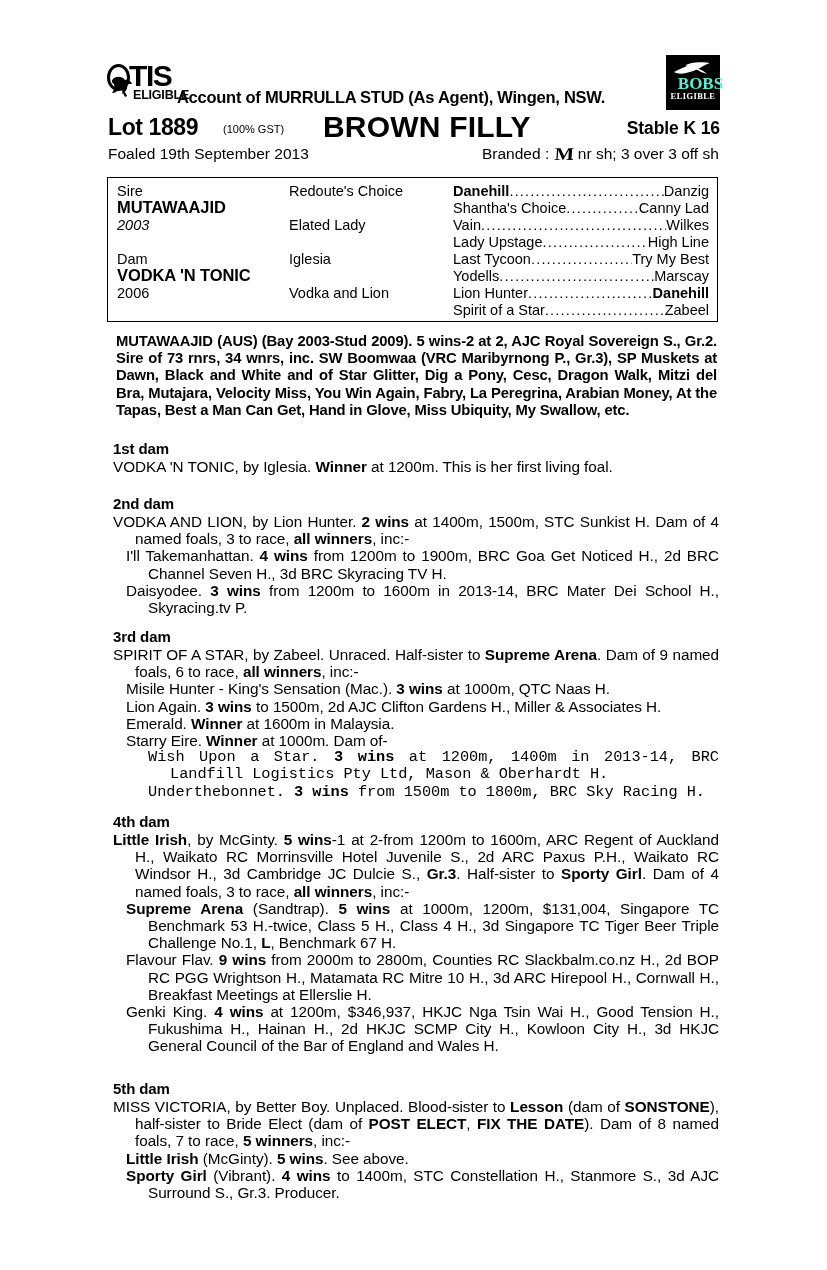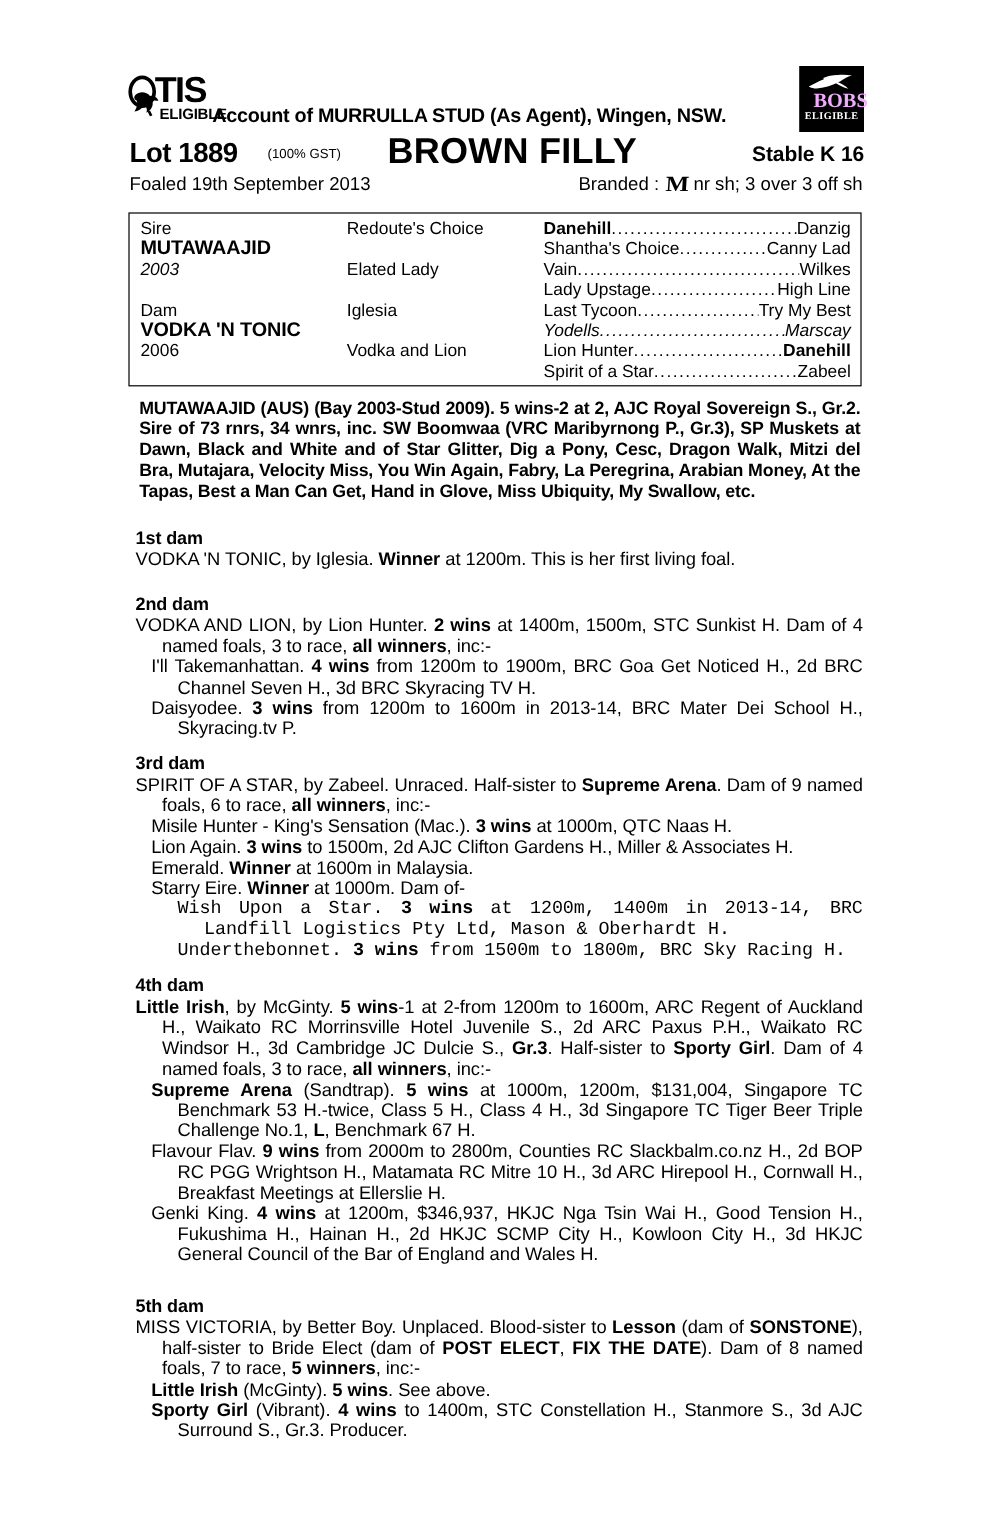--- a/index.html
+++ b/index.html
@@ -31,21 +31,21 @@
     letter-spacing:-0.2px;line-height:13px;
   }
 
   .bobs{
     position:absolute;left:559px;top:0px;width:54px;height:55px;
     background:#000;
   }
   .bobs .bobs-bird{position:absolute;left:6px;top:5px;width:42px;height:17px;}
   .bobs .bobs-word{
     position:absolute;left:0;top:20px;width:69px;text-align:center;
-    color:#f0abfc;font-family:"Liberation Serif", serif;font-weight:bold;
+    color:#5eead4;font-family:"Liberation Serif", serif;font-weight:bold;
     font-size:17px;line-height:18px;letter-spacing:0px;
   }
   .bobs .bobs-elig{
     position:absolute;left:0;top:37px;width:54px;text-align:center;
     color:#fff;font-family:"Liberation Serif", serif;font-weight:bold;
     font-size:8.5px;line-height:9px;letter-spacing:0.4px;
   }
 
   .account{
     position:absolute;left:0;top:33px;width:568px;text-align:center;
@@ -202,21 +202,21 @@
           <span class="dots">..........................................................................................</span>
         </div>
         <div class="pedcell c1" style="top: 73px;">Dam</div>
         <div class="pedcell c2" style="top: 73px;">Iglesia</div>
         <div class="pedcell c3" style="top: 73px;">
           <span class="nm">Last Tycoon</span>
           <span class="vl">Try My Best</span>
           <span class="dots">..........................................................................................</span>
         </div>
         <div class="pedcell c1 big" style="top: 89px;">VODKA 'N TONIC</div>
-        <div class="pedcell c3" style="top: 90px; font-style: italic;">
+        <div class="pedcell c3" style="top: 90px;">
           <span class="nm">Yodells</span>
           <span class="vl">Marscay</span>
           <span class="dots">..........................................................................................</span>
         </div>
         <div class="pedcell c1" style="top: 107px;">2006</div>
         <div class="pedcell c2" style="top: 107px;">Vodka and Lion</div>
         <div class="pedcell c3" style="top: 107px;">
           <span class="nm">Lion Hunter</span>
           <span class="vl bold">Danehill</span>
           <span class="dots">..........................................................................................</span>

